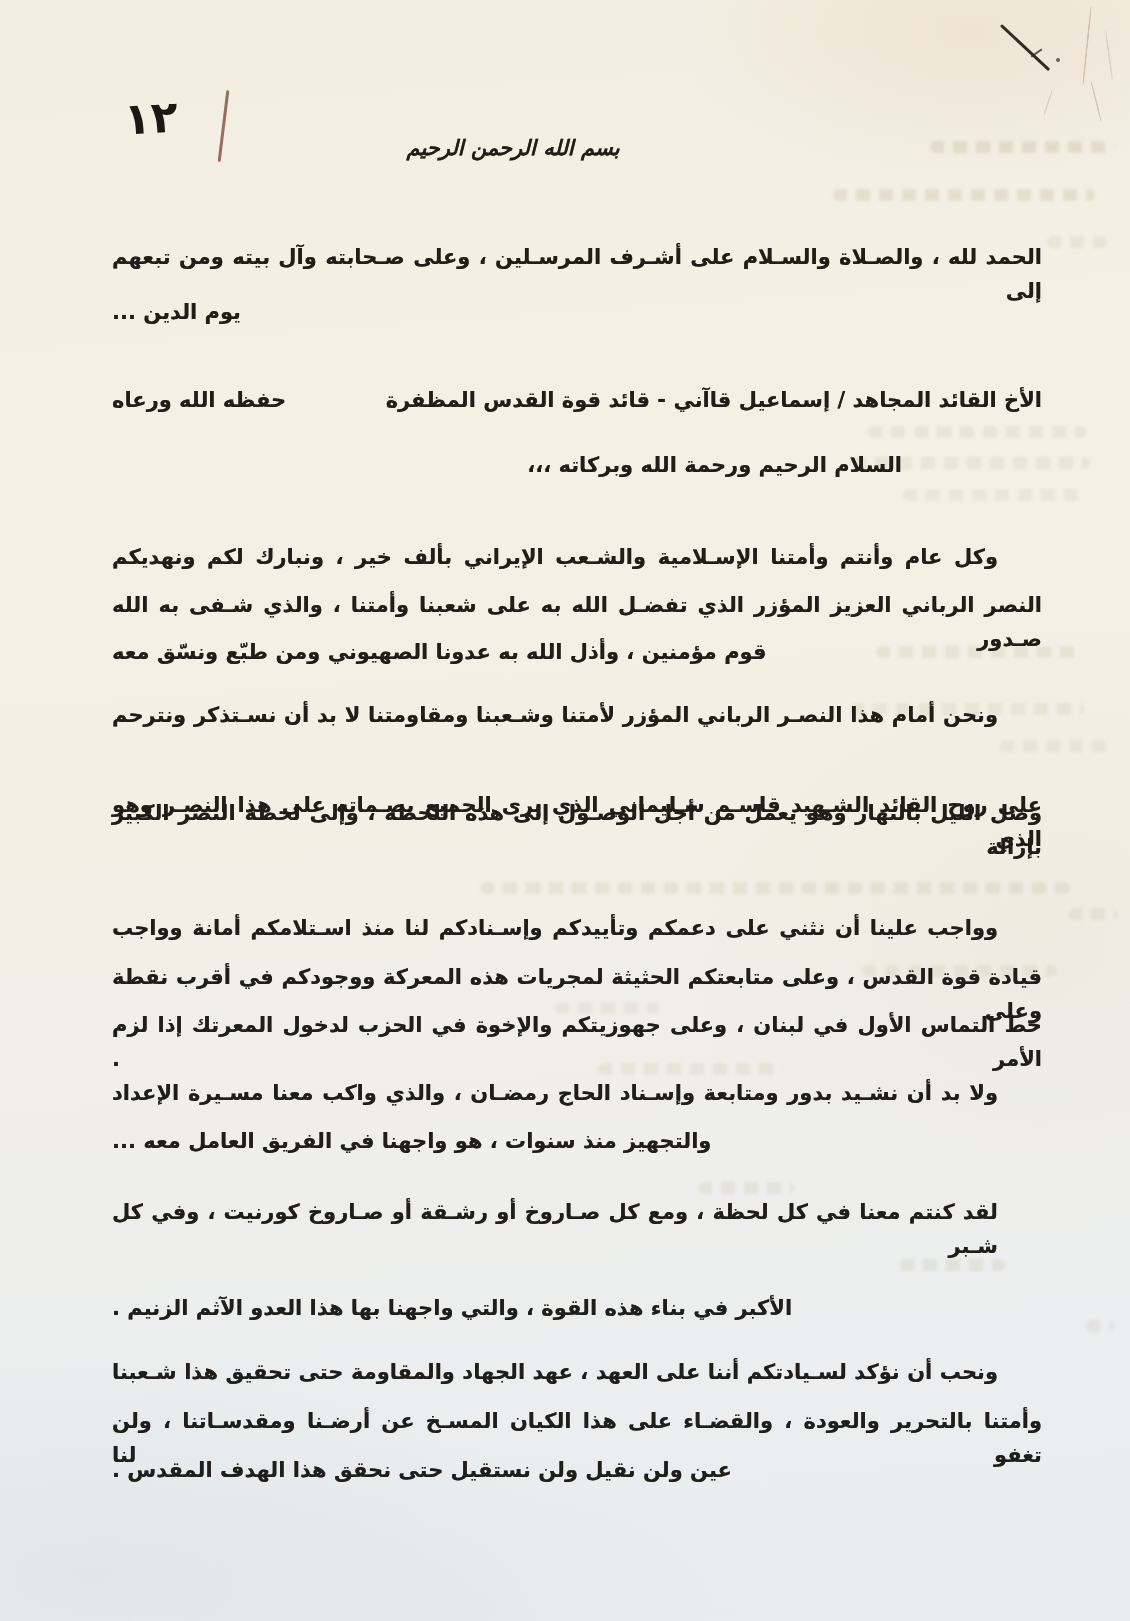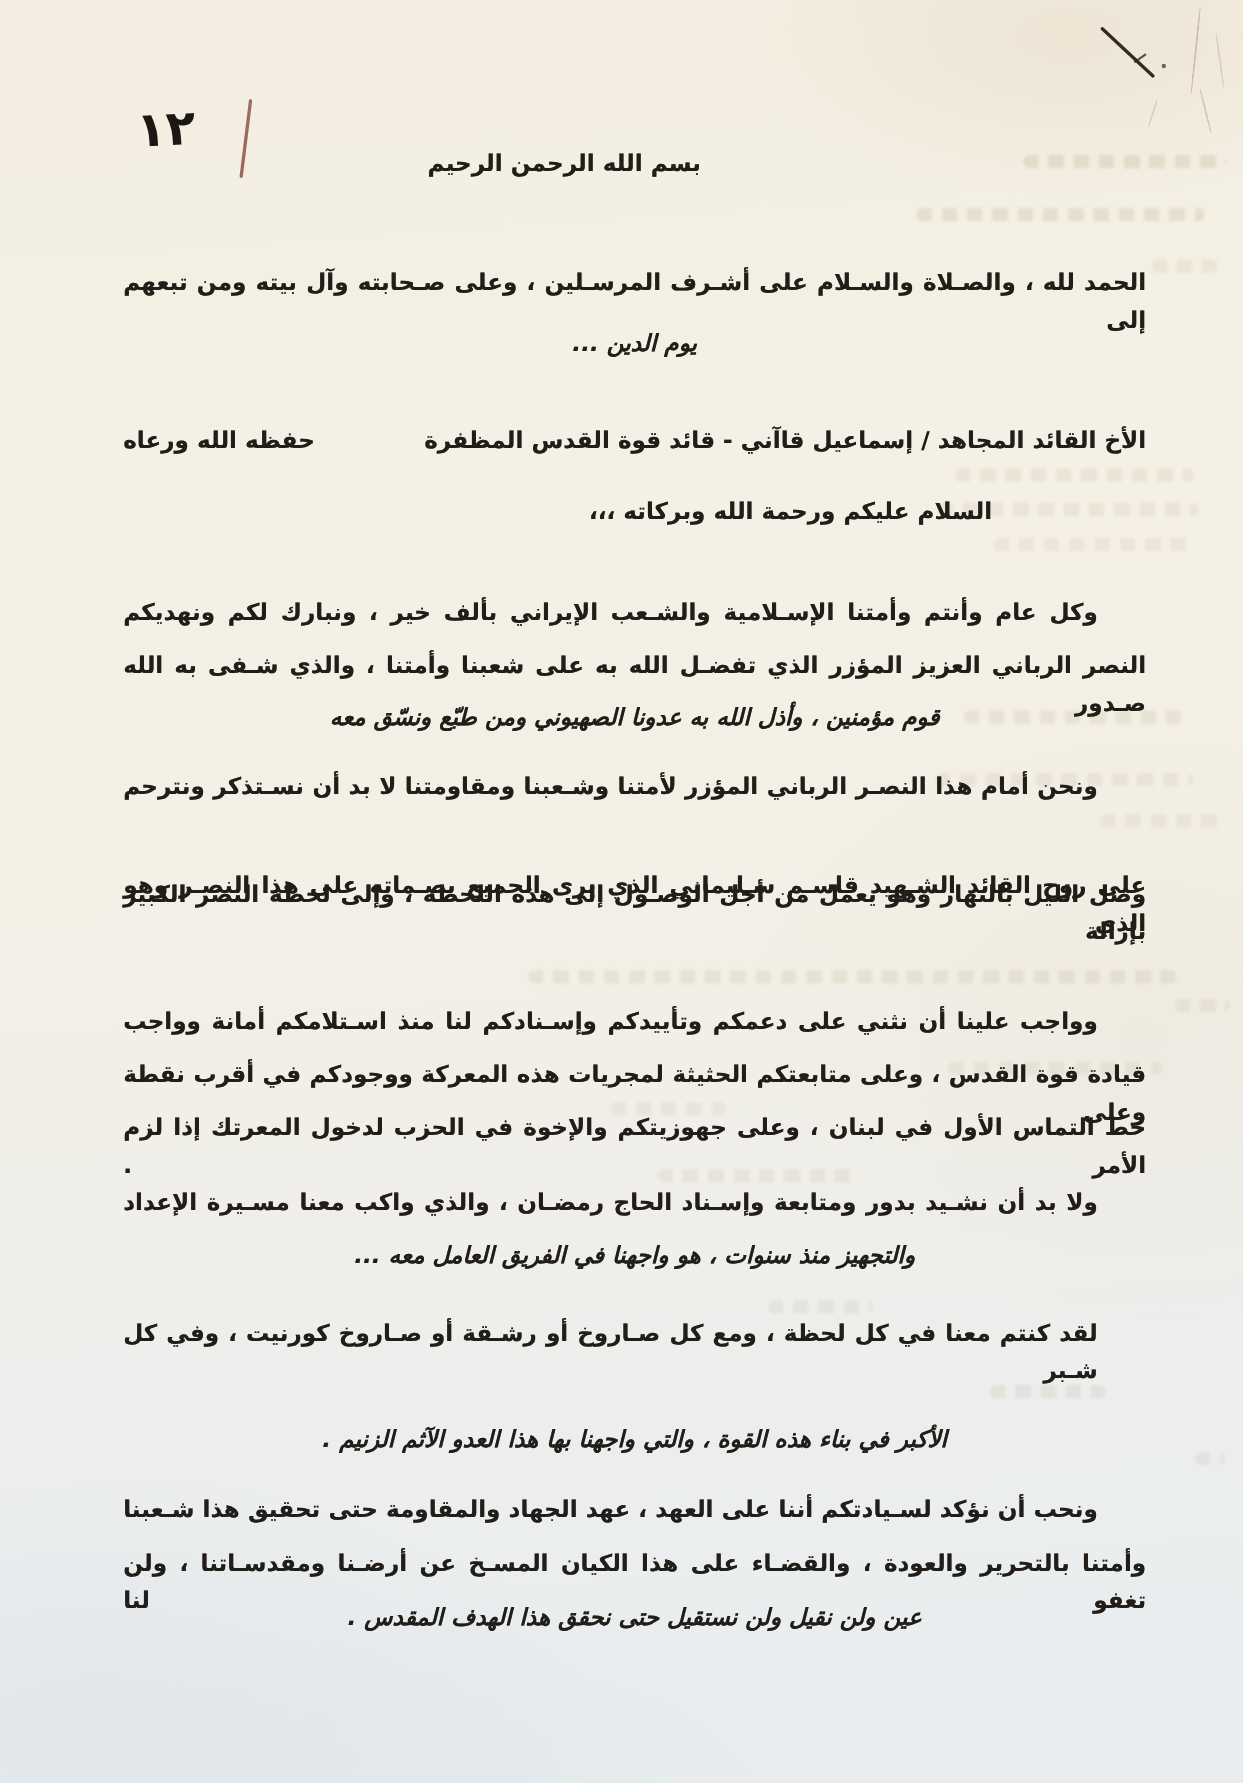--- a/index.html
+++ b/index.html
@@ -22,22 +22,22 @@
   }
   
   .ln{
     position:absolute;left:112px;right:88px;
     direction:rtl;
     font-size:21px;font-weight:700;line-height:34px;height:34px;
     color:#211d18;
     text-shadow:0 0 .5px rgba(33,29,24,.65);
   }
   .j{text-align:justify;text-align-last:justify;}
-  .r{text-align:center;font-style:italic;}
-  .c{text-align:center;}
+  .r{text-align:left;}
+  .c{text-align:center;font-style:italic;}
   .indent{padding-right:44px;}
   .bismillah{transform:translateX(-64px);}
   .greeting{text-align:right;padding-right:140px;}
   .addressee{display:flex;justify-content:space-between;align-items:baseline;}
   
   .hand-number{
     position:absolute;left:124px;top:92px;
     font-size:44px;font-weight:700;color:#1c1713;
     transform:rotate(-3deg);letter-spacing:4px;
   }
@@ -105,21 +105,21 @@
   <div class="ln c bismillah" style="top:131px">بسم الله الرحمن الرحيم</div>
 
   <div class="ln j" style="top:240px">الحمد لله ، والصـلاة والسـلام على أشـرف المرسـلين ، وعلى صـحابته وآل بيته ومن تبعهم إلى</div>
   <div class="ln r" style="top:295px">يوم الدين ...</div>
 
   <div class="ln addressee" style="top:383px">
     <span>الأخ القائد المجاهد / إسماعيل قاآني - قائد قوة القدس المظفرة</span>
     <span>حفظه الله ورعاه</span>
   </div>
 
-  <div class="ln greeting" style="top:448px">السلام عليكم ورحمة الله وبركاته ،،،</div>
+  <div class="ln greeting" style="top:448px">السلام الرحيم ورحمة الله وبركاته ،،،</div>
 
   <div class="ln j indent" style="top:540px">وكل عام وأنتم وأمتنا الإسـلامية والشـعب الإيراني بألف خير ، ونبارك لكم ونهديكم</div>
   <div class="ln j" style="top:588px">النصر الرباني العزيز المؤزر الذي تفضـل الله به على شعبنا وأمتنا ، والذي شـفى به الله صـدور</div>
   <div class="ln r" style="top:635px">قوم مؤمنين ، وأذل الله به عدونا الصهيوني ومن طبّع ونسّق معه</div>
 
   <div class="ln j indent" style="top:698px">ونحن أمام هذا النصـر الرباني المؤزر لأمتنا وشـعبنا ومقاومتنا لا بد أن نسـتذكر ونترحم</div>
   <div class="ln j" style="top:788px">على روح القائد الشـهيد قاسـم سـليماني الذي يرى الجميع بصـماته على هذا النصـر وهو الذي</div>
   <div class="ln j" style="top:796px">وصل الليل بالنهار وهو يعمل من أجل الوصـول إلى هذه اللحظة ، وإلى لحظة النصر الكبير بإزالة</div>
 
   <div class="ln j indent" style="top:911px">وواجب علينا أن نثني على دعمكم وتأييدكم وإسـنادكم لنا منذ اسـتلامكم أمانة وواجب</div>

